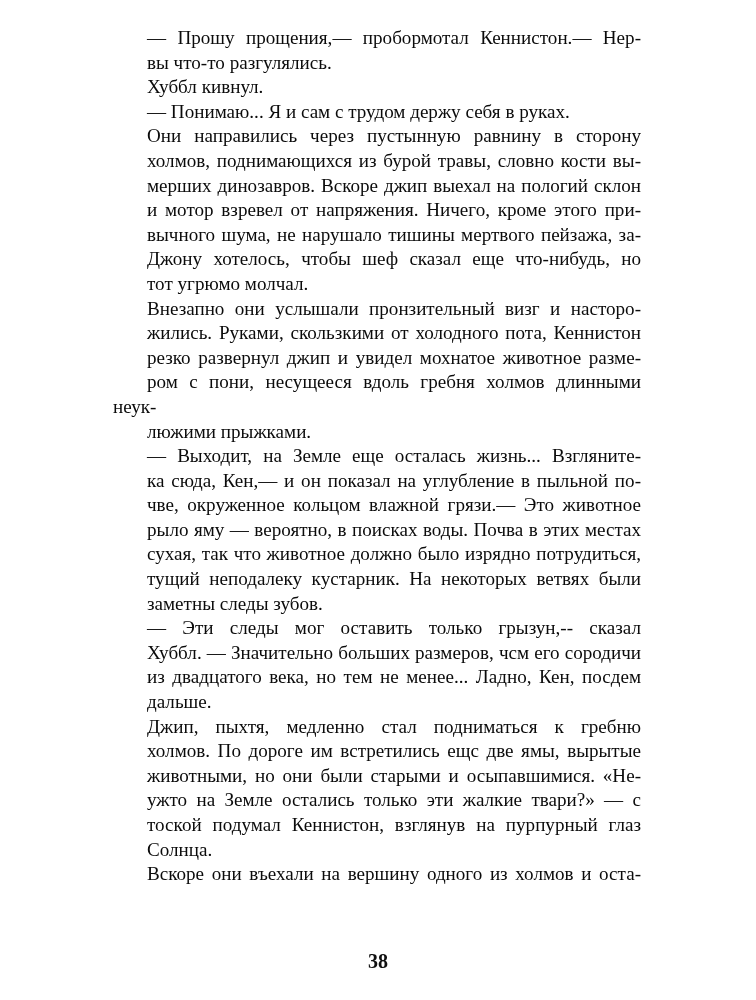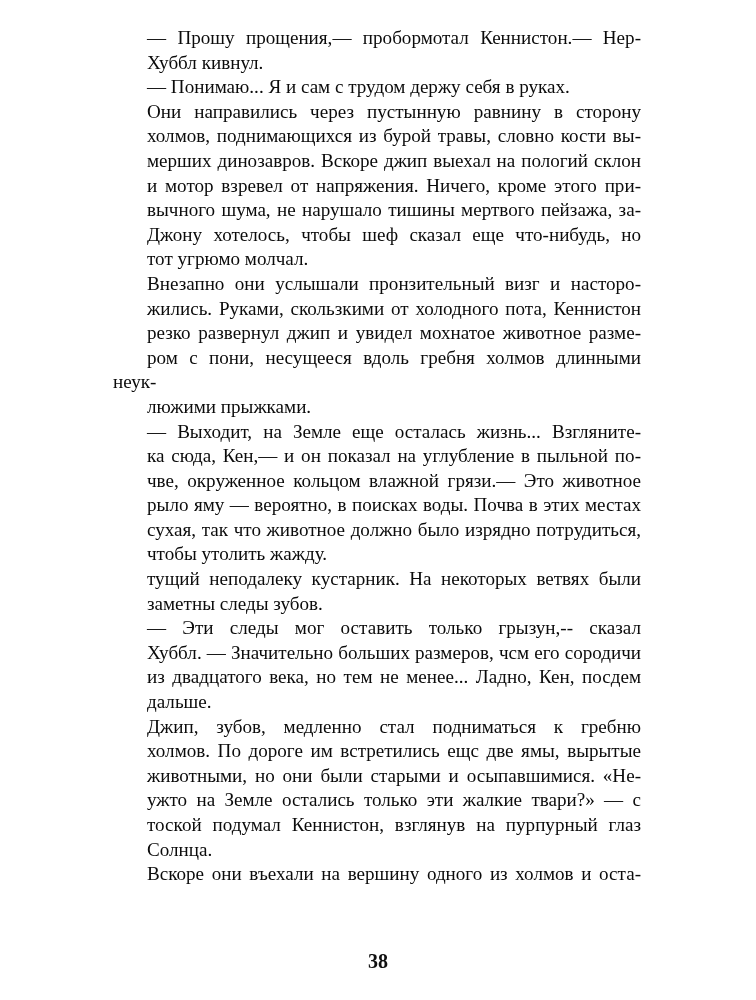--- a/index.html
+++ b/index.html
@@ -61,20 +61,21 @@
 </style>
 </head>
 <body>
 
 <div class="page">
 
   <div class="text-block">
 
     <p class="para">
       <span class="line first">— Прошу прощения,— пробормотал Кеннистон.— Нер-</span>
+      <span class="line last">вы что-то разгулялись.</span>
     </p>
 
     <p class="para">
       <span class="line first last">Хуббл кивнул.</span>
     </p>
 
     <p class="para">
       <span class="line first last">— Понимаю... Я и сам с трудом держу себя в руках.</span>
     </p>
 
@@ -99,37 +100,36 @@
       <span class="line last">люжими прыжками.</span>
     </p>
 
 
     <p class="para">
       <span class="line first">— Выходит, на Земле еще осталась жизнь... Взгляните-</span>
       <span class="line">ка сюда, Кен,— и он показал на углубление в пыльной по-</span>
       <span class="line">чве, окруженное кольцом влажной грязи.— Это животное</span>
       <span class="line">рыло яму — вероятно, в поисках воды. Почва в этих местах</span>
       <span class="line">сухая, так что животное должно было изрядно потрудиться,</span>
-      <span class="line last">чтобы утолить жажду.</span>
     </p>
 
     <p class="para">
       <span class="line">тущий неподалеку кустарник. На некоторых ветвях были</span>
       <span class="line last">заметны следы зубов.</span>
     </p>
 
     <p class="para">
       <span class="line first">— Эти следы мог оставить только грызун,-- сказал</span>
       <span class="line">Хуббл. — Значительно больших размеров, чсм его сородичи</span>
       <span class="line">из двадцатого века, но тем не менее... Ладно, Кен, посдем</span>
       <span class="line last">дальше.</span>
     </p>
 
     <p class="para">
-      <span class="line first">Джип, зубов, медленно стал подниматься к гребню</span>
+      <span class="line first">Джип, пыхтя, медленно стал подниматься к гребню</span>
       <span class="line">холмов. По дороге им встретились ещс две ямы, вырытые</span>
       <span class="line">животными, но они были старыми и осыпавшимися. «Не-</span>
       <span class="line">ужто на Земле остались только эти жалкие твари?» — с</span>
       <span class="line">тоской подумал Кеннистон, взглянув на пурпурный глаз</span>
       <span class="line last">Солнца.</span>
     </p>
 
     <p class="para">
       <span class="line first">Вскоре они въехали на вершину одного из холмов и оста-</span>
     </p>

